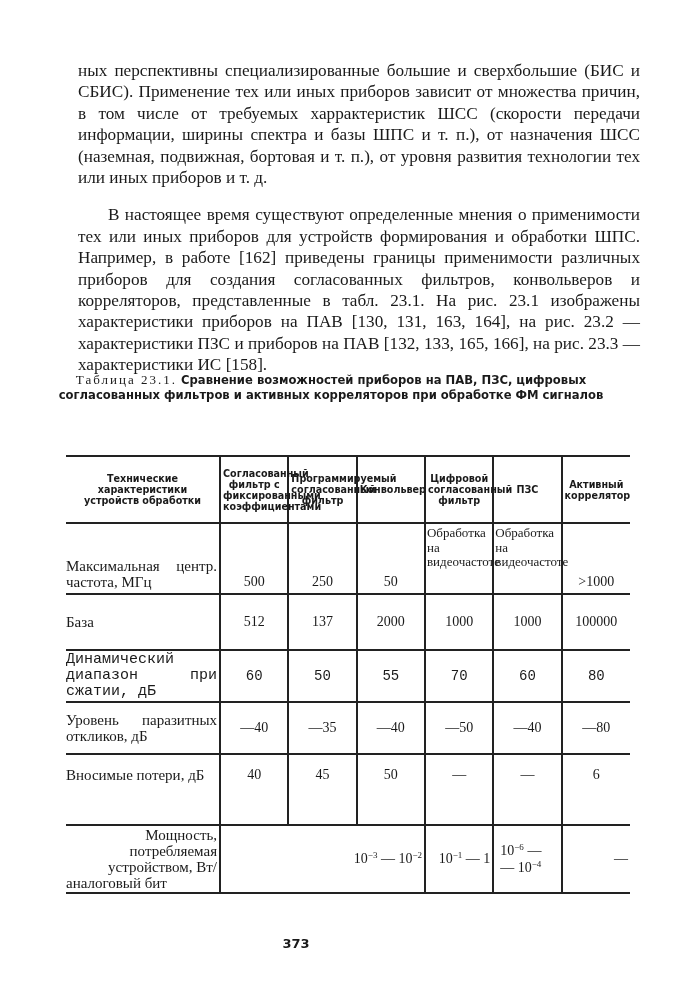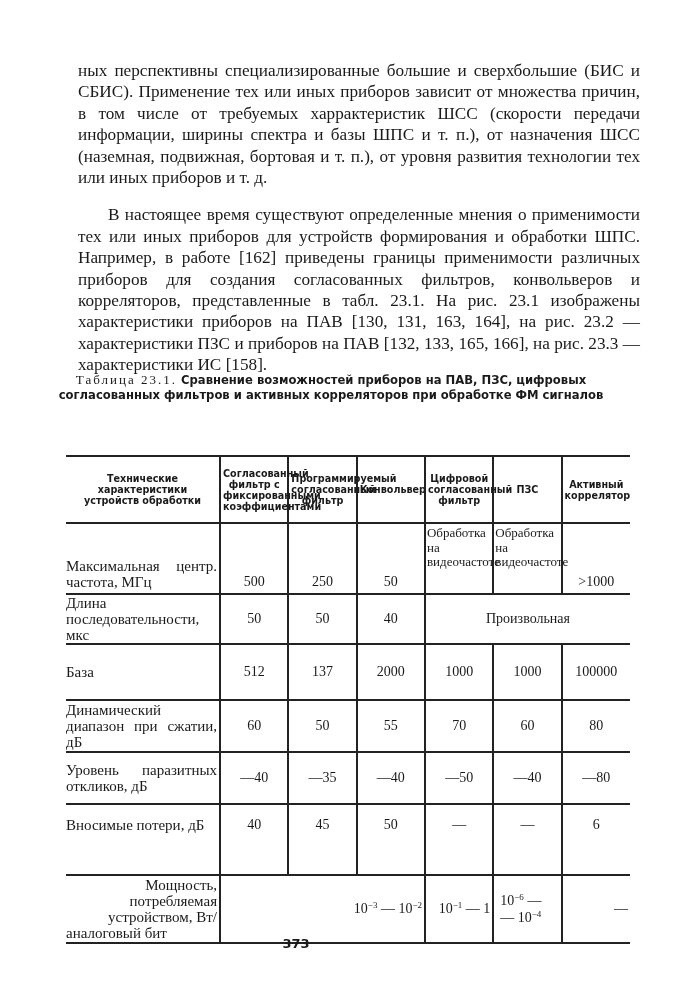--- a/index.html
+++ b/index.html
@@ -17,21 +17,21 @@
   table.t thead th.first { font-size: 9.6px; padding: 0 6px; }
   table.t .vl { border-left: 2px solid #222; }
   table.t tbody td { border-bottom: 2px solid #222; font-size: 14px; text-align: center; }
   table.t tbody td.lbl { text-align: justify; text-align-last: left; font-size: 15px; line-height: 16px; padding: 0 2px 0 0; margin-left: 28px; }
   table.t tbody td.bottom { vertical-align: bottom; padding-bottom: 3px; }
   table.t tbody td.small { font-size: 13px; line-height: 14.5px; text-align: left; padding-left: 1px; }
   table.t tbody tr.r-freq td { height: 66px; }
   table.t tbody tr.r-len td { height: 48px; }
   table.t tbody tr.r-band td { height: 52px; }
   table.t tbody tr.r-base td { height: 54px; }
-  table.t tbody tr.r-dyn td { height: 50px; }
+  table.t tbody tr.r-dyn td { height: 50px; font-family: Liberation Mono, monospace; }
   table.t tbody tr.r-spur td { height: 50px; }
   table.t tbody tr.r-loss td { height: 57px; }
   table.t tbody tr.r-power td { height: 66px; text-align: right; }
   sup { font-size: 9px; vertical-align: 5px; line-height: 0; }
   .pageno { position: absolute; left: 0; width: 592px; top: 936px; text-align: center; font-family: "DejaVu Sans", "Liberation Sans", sans-serif; font-weight: bold; font-size: 13px; }
 </style>
 </head>
 <body>
 
 <div class="page">
@@ -67,27 +67,20 @@
   </thead>
   <tbody>
     <tr class="r-freq">
       <td class="lbl bottom">Максимальная центр. частота, МГц</td>
       <td class="vl bottom">500</td>
       <td class="vl bottom">250</td>
       <td class="vl bottom">50</td>
       <td class="vl small" style="vertical-align:top;padding-top:2px;">Обработка на видеочастоте</td>
       <td class="vl small" style="vertical-align:top;padding-top:2px;">Обработка на видеочастоте</td>
       <td class="vl bottom">&gt;1000</td>
-    </tr>
-    <tr class="r-len">
-      <td class="lbl">Длина последовательности, мкс</td>
-      <td class="vl">50</td>
-      <td class="vl">50</td>
-      <td class="vl">40</td>
-      <td class="vl" colspan="3">Произвольная</td>
     </tr>
     <tr class="r-base">
       <td class="lbl">База</td>
       <td class="vl">512</td>
       <td class="vl">137</td>
       <td class="vl">2000</td>
       <td class="vl">1000</td>
       <td class="vl">1000</td>
       <td class="vl">100000</td>
     </tr>

